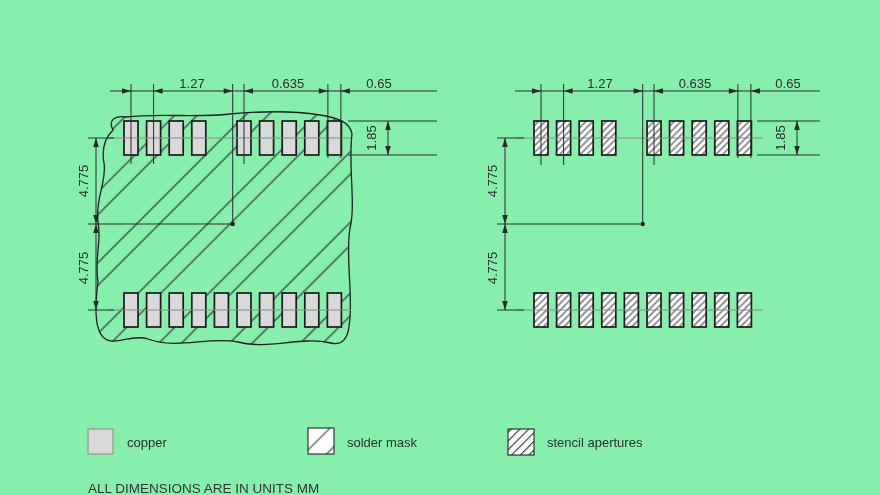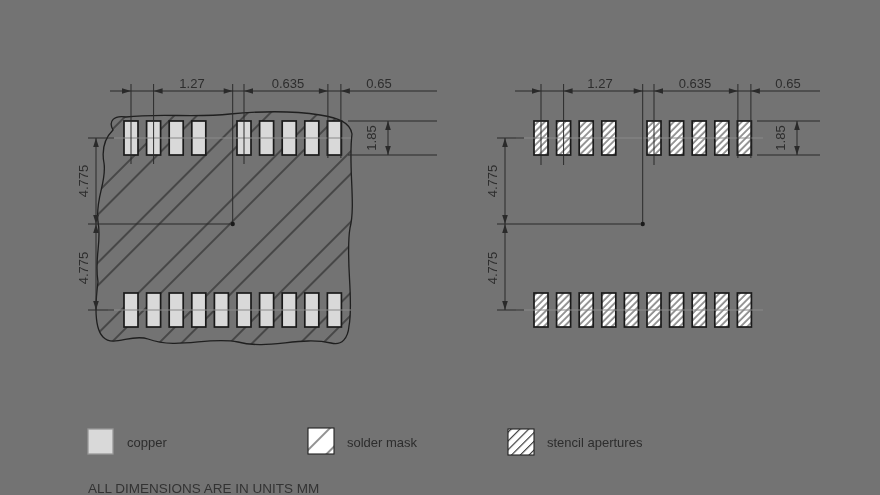--- a/index.html
+++ b/index.html
@@ -1,16 +1,16 @@
 <!DOCTYPE html>
 <html><head>
 <meta charset="utf-8">
 <style>
   html,body{margin:0;padding:0;background:#ffffff;width:880px;height:495px;overflow:hidden;}
-  .page{position:relative;width:880px;height:495px;background:#737373;font-family:"Liberation Sans",sans-serif;}
+  .page{position:relative;width:880px;height:495px;background:#86efac;font-family:"Liberation Sans",sans-serif;}
   svg text{font-family:"Liberation Sans",sans-serif;font-size:13px;fill:#2d2d2d;}
   svg text.note{font-size:13.5px;fill:#333;}
   .thin{stroke:#2a2a2a;stroke-width:1;fill:none;}
   .gray{stroke:#8a8a8a;stroke-width:1.2;fill:none;}
   .arrow{fill:#2a2a2a;stroke:none;}
   .pad{fill:#d9d9d9;stroke:#1a1a1a;stroke-width:1.7;}
   .apt{fill:url(#hatch-dense);stroke:#1a1a1a;stroke-width:1.7;}
 </style>
 </head>
 <body>

